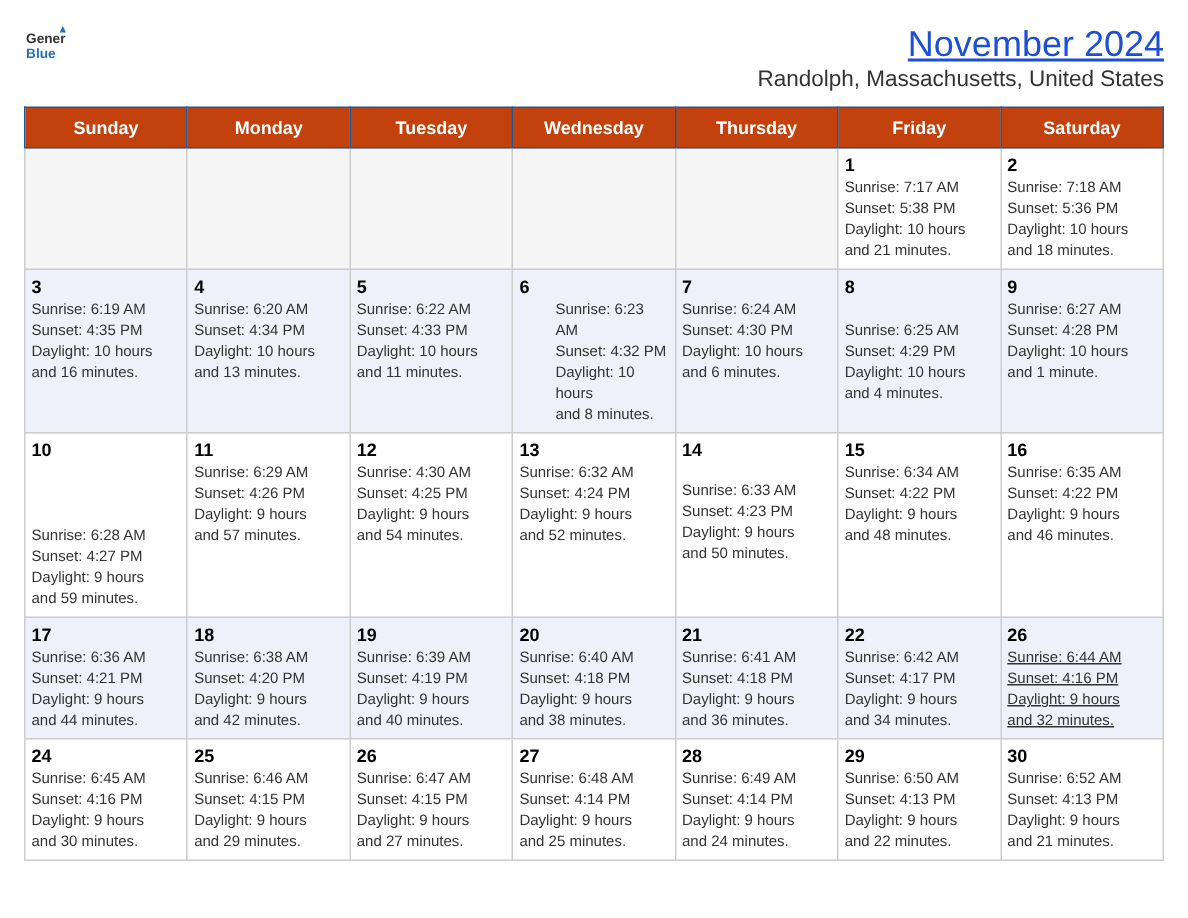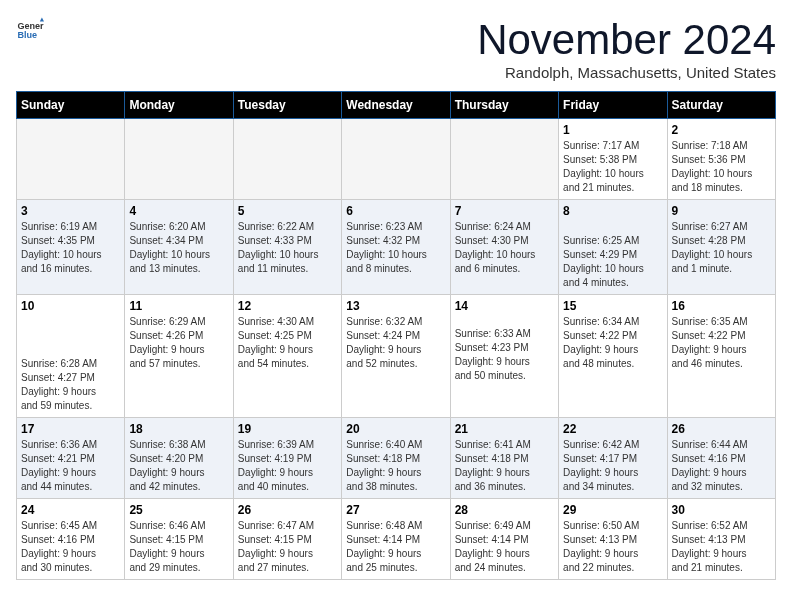--- a/index.html
+++ b/index.html
@@ -22,38 +22,39 @@
       gap: 4px;
     }
     .logo-icon {
       width: 28px;
       height: 28px;
     }
     .title-block {
       text-align: right;
     }
     .month-title {
-      font-size: 42px;
+      font-size: 24px;
       font-weight: normal;
-      color: #0f172a;
+      color: #1d4ed8;
+      text-decoration: underline;
     }
     .location {
       font-size: 15px;
       color: #333;
     }
     .calendar {
       width: 100%;
       border-collapse: collapse;
       font-size: 10.5px;
     }
     .calendar thead th {
-      background: #000000;
+      background: #c2410c;
       color: #fff;
       padding: 6px 4px;
-      text-align: left;
+      text-align: center;
       font-size: 12px;
       font-weight: bold;
       border: 1px solid #1a5a9a;
     }
     .calendar tbody td {
       vertical-align: top;
       border: 1px solid #ccc;
       padding: 4px 4px;
       width: 108px;
       min-height: 80px;
@@ -151,21 +152,21 @@
         </td>
         <td>
           <span class="day-number">5</span>
           <div class="day-info" style="white-space: pre-line;">Sunrise: 6:22 AM
 Sunset: 4:33 PM
 Daylight: 10 hours
 and 11 minutes.</div>
         </td>
         <td>
           <span class="day-number">6</span>
-          <div class="day-info" style="white-space: pre-line;">Sunrise: 6:23 AM
+          <div class="day-info" style="white-space: pre-line; margin-left: 24px;">Sunrise: 6:23 AM
 Sunset: 4:32 PM
 Daylight: 10 hours
 and 8 minutes.</div>
         </td>
         <td>
           <span class="day-number">7</span>
           <div class="day-info" style="white-space: pre-line;">Sunrise: 6:24 AM
 Sunset: 4:30 PM
 Daylight: 10 hours
 and 6 minutes.</div>
@@ -274,21 +275,21 @@
         </td>
         <td>
           <span class="day-number">22</span>
           <div class="day-info" style="white-space: pre-line;">Sunrise: 6:42 AM
 Sunset: 4:17 PM
 Daylight: 9 hours
 and 34 minutes.</div>
         </td>
         <td>
           <span class="day-number">26</span>
-          <div class="day-info" style="white-space: pre-line;">Sunrise: 6:44 AM
+          <div class="day-info" style="white-space: pre-line; text-decoration: underline;">Sunrise: 6:44 AM
 Sunset: 4:16 PM
 Daylight: 9 hours
 and 32 minutes.</div>
         </td>
       </tr>
       <tr>
         <td>
           <span class="day-number">24</span>
           <div class="day-info" style="white-space: pre-line;">Sunrise: 6:45 AM
 Sunset: 4:16 PM

